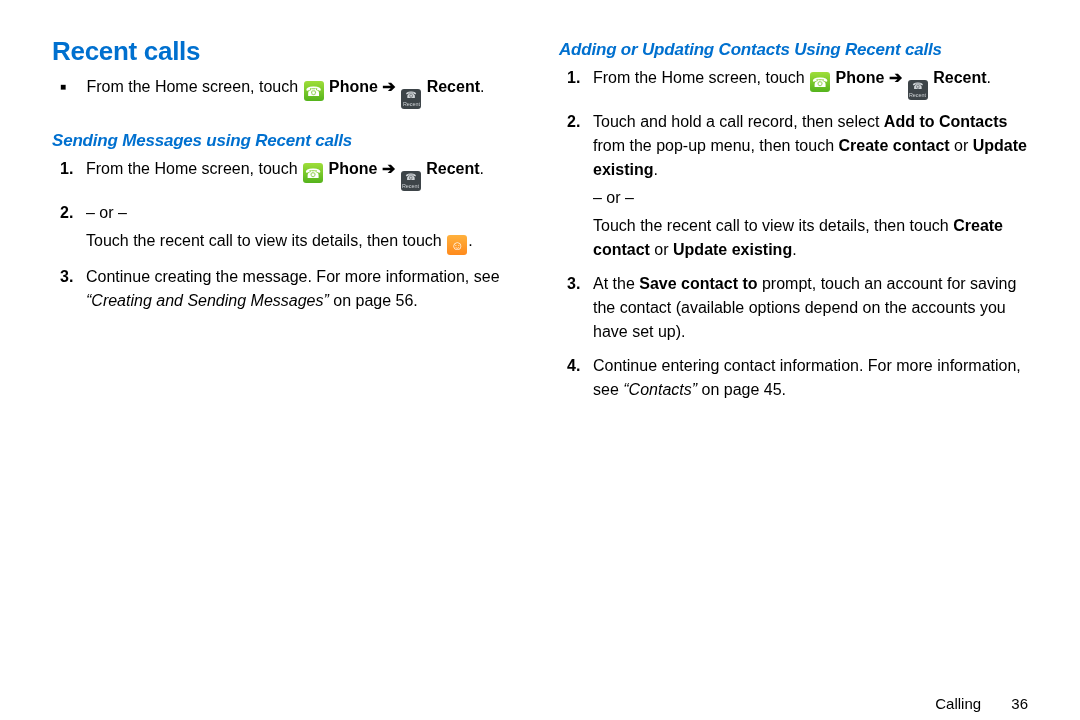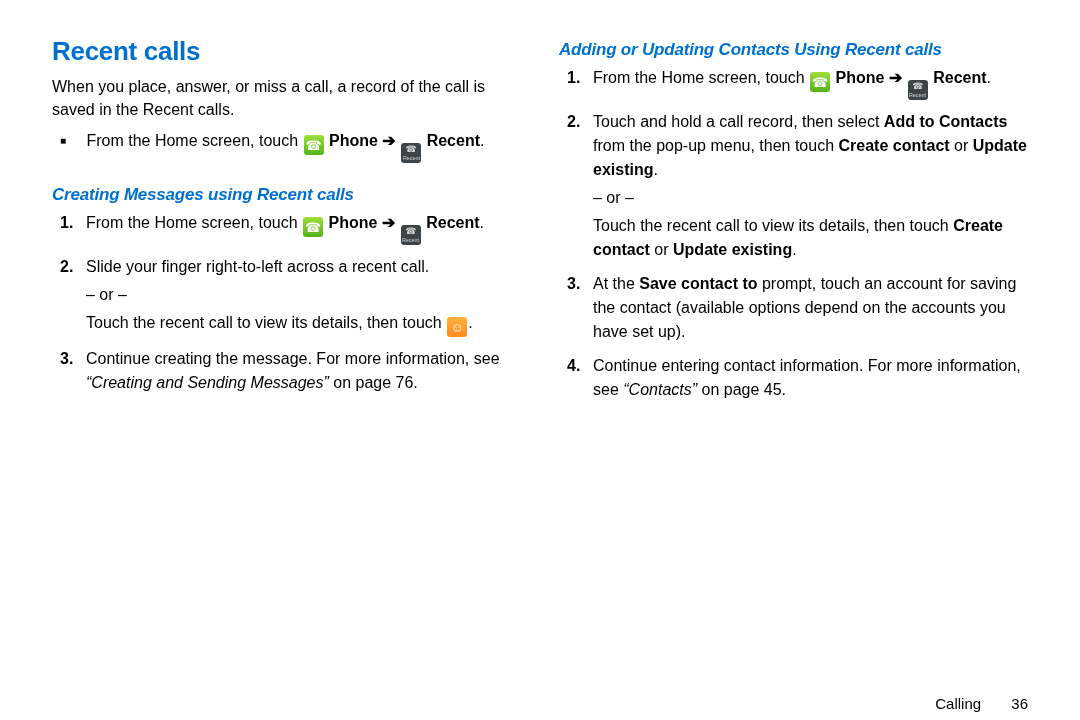--- a/index.html
+++ b/index.html
@@ -130,59 +130,57 @@
 </style>
 </head>
 <body>
 
 <div class="page">
 
   <div class="col">
 
     <h1 class="section-title">Recent calls</h1>
 
-    <p class="body">When you place, answer, or miss a call, a record of the call is saved in the Recent calls.</p>
 
 
     <ul class="bullet">
       <li>
         <span>From the Home screen, touch </span>
         <span class="icon phone"></span>
         <span class="b">Phone</span>
         <span class="arrow">➔</span>
         <span class="icon recent"></span>
         <span class="b">Recent</span><span>.</span>
       </li>
     </ul>
 
-    <h2 class="subhead">Creating Messages using Recent calls</h2>
+    <h2 class="subhead">Sending Messages using Recent calls</h2>
 
 
     <ol class="num">
       <li>
         <span class="ordmark">1.</span>
         <span>From the Home screen, touch </span>
         <span class="icon phone"></span>
         <span class="b">Phone</span>
         <span class="arrow">➔</span>
         <span class="icon recent"></span>
         <span class="b">Recent</span><span>.</span>
       </li>
       <li>
         <span class="ordmark">2.</span>
-        <span>Slide your finger right-to-left across a recent call.</span>
         <div class="or">– or –</div>
         <span>Touch the recent call to view its details, then touch </span>
         <span class="icon msg"></span><span>.</span>
       </li>
       <li>
         <span class="ordmark">3.</span>
         <span>Continue creating the message. For more information, see </span>
         <span class="iq">“Creating and Sending Messages”</span>
-        <span> on page 76.</span>
+        <span> on page 56.</span>
       </li>
     </ol>
   </div>
 
   <div class="col">
 
     <h2 class="subhead" style="margin-top:4px">Adding or Updating Contacts Using Recent calls</h2>
 
     <ol class="num">
       <li>

